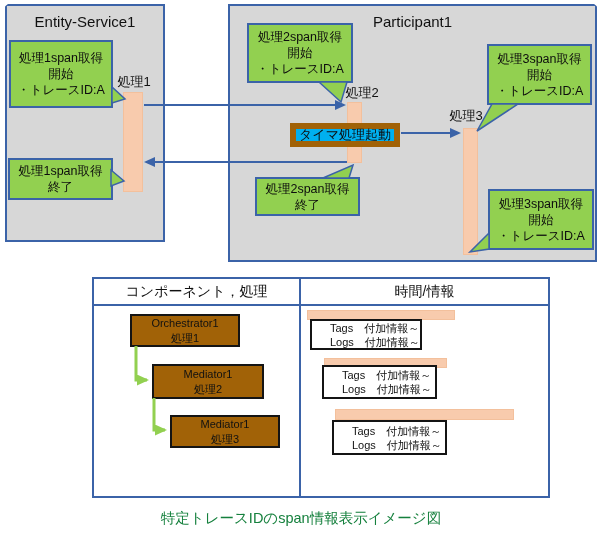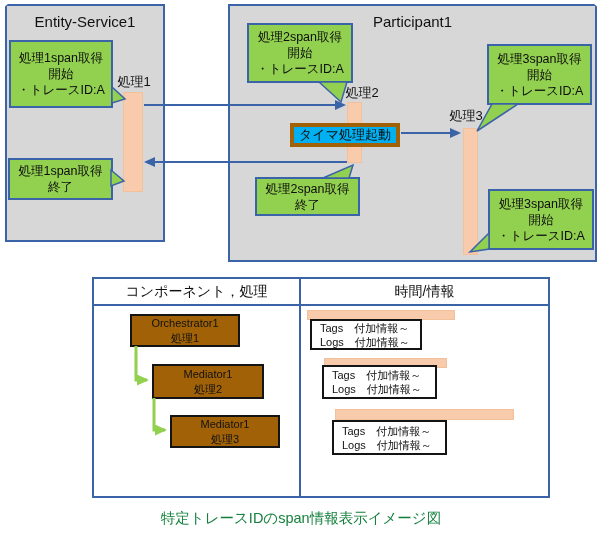--- a/index.html
+++ b/index.html
@@ -11,31 +11,31 @@
   .abs{position:absolute;box-sizing:border-box;}
   .gbox{background:#d7d7d7;border:2px solid #3b63a8;}
   .gbox-title{position:absolute;top:7px;left:0;width:100%;text-align:center;
     font-size:15px;color:#111;}
   .bar{background:#f8cbad;border:1px solid #f3c09c;}
   .proc-label{font-size:13px;color:#111;text-align:center;}
   .callout{background:#92d050;border:2px solid #3b63a8;
     font-size:12.5px;line-height:16px;color:#0d0d0d;text-align:center;
     display:flex;align-items:center;justify-content:center;
     white-space:pre-line;padding:8px 2px;}
-  .timer{background:#00b0f0;border:4px solid #a16207;color:#0d0d0d;
+  .timer{background:#00b0f0;border:6px solid #a16207;color:#0d0d0d;
     font-size:13px;display:flex;align-items:center;justify-content:center;}
   .tableOuter{background:#ffffff;border:2px solid #3b63a8;}
   .vdivider{background:#3b63a8;}
   .th{font-size:14px;color:#111;display:flex;align-items:center;justify-content:center;}
   .cbox{background:#a16207;border:2px solid #141414;font-size:11px;line-height:15px;
     color:#111;text-align:center;display:flex;align-items:center;justify-content:center;
     white-space:pre-line;}
   .tagbox{background:#ffffff;border:2px solid #141414;font-size:11px;line-height:14px;
     color:#111;text-align:left;display:flex;align-items:center;
-    white-space:pre-line;padding-left:8px;}
+    white-space:pre-line;padding-left:18px;}
   .hbar{background:#f8cbad;border:1px solid #f3c09c;}
   .caption{font-size:14.5px;color:#15803d;text-align:center;}
   svg.overlay{position:absolute;left:0;top:0;pointer-events:none;}
 </style>
 </head>
 <body>
 
 <div id="stage">
 
   <div class="abs gbox" style="left:5px;top:4px;width:160px;height:238px;">

